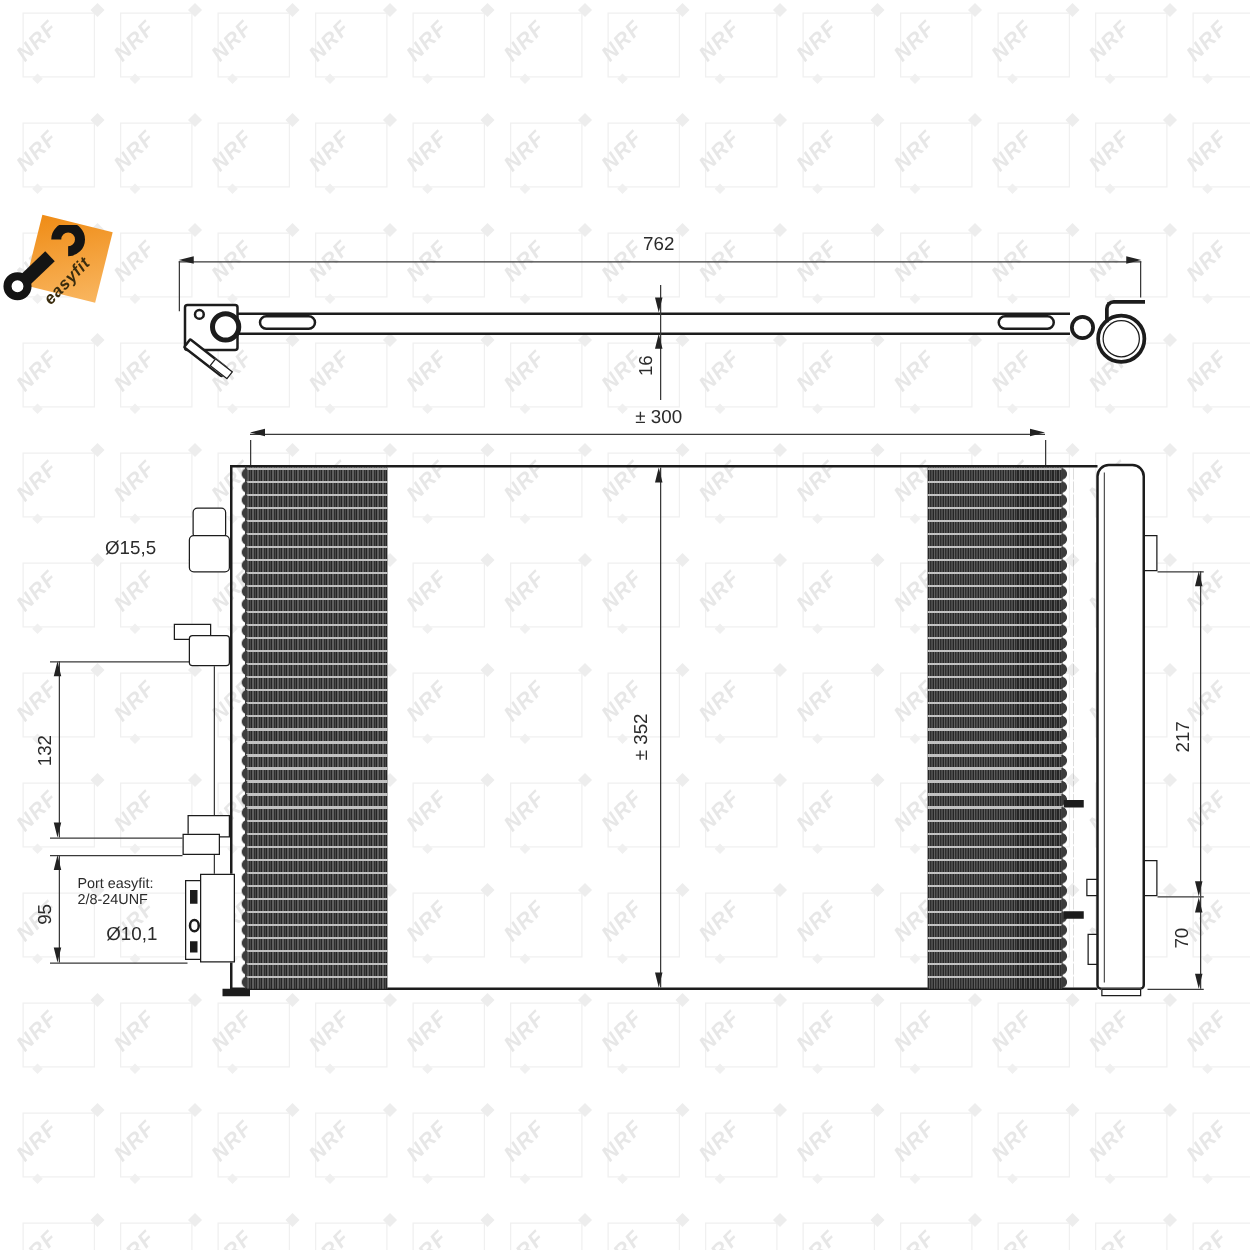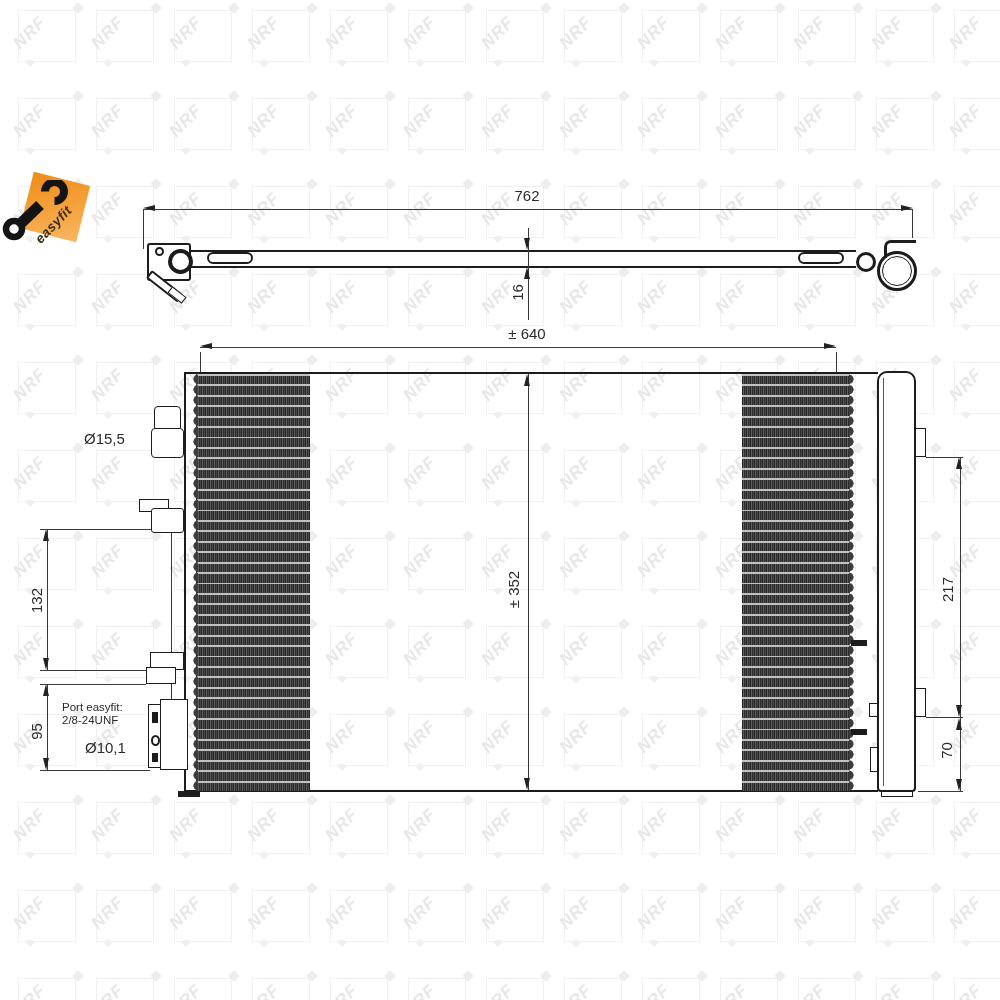--- a/index.html
+++ b/index.html
@@ -848,21 +848,21 @@
     <div class="rlbl" style="left:497px;top:284px;width:40px">16</div>
   </div>
 
   <div>
 
     <div class="h" style="left:200px;top:347px;width:636px"></div>
     <div class="arr left" style="left:200px;top:343px"></div>
     <div class="arr right" style="left:824px;top:343px"></div>
     <div class="v" style="left:200px;top:352px;height:20px"></div>
     <div class="v" style="left:836px;top:352px;height:20px"></div>
-    <div class="lbl" style="left:494px;top:325px;width:66px;text-align:center">± 640</div>
+    <div class="lbl" style="left:494px;top:325px;width:66px;text-align:center">± 300</div>
 
     <div class="h2" style="left:184px;top:372px;width:694px"></div>
     <div class="h2" style="left:184px;top:790px;width:694px"></div>
     <div class="v2" style="left:184px;top:372px;height:420px"></div>
     <div class="v" style="left:196px;top:373px;height:418px"></div>
     <div class="dark" style="left:178px;top:791px;width:22px;height:6px"></div>
 
     <div class="fins" style="left:197px;top:374px;width:113px;height:417px"></div>
     <div class="teeth teeth-l" style="left:188px;top:374px;width:10px;height:417px"></div>
     <div class="fins" style="left:742px;top:374px;width:108px;height:417px"></div>

